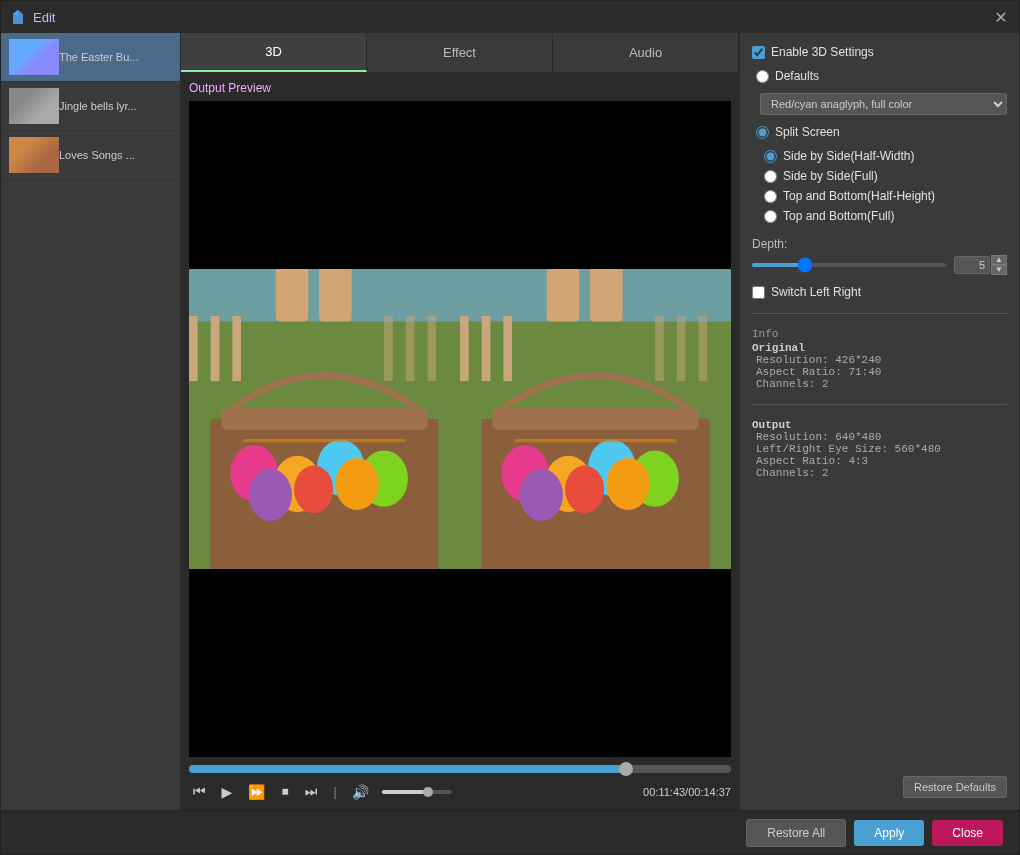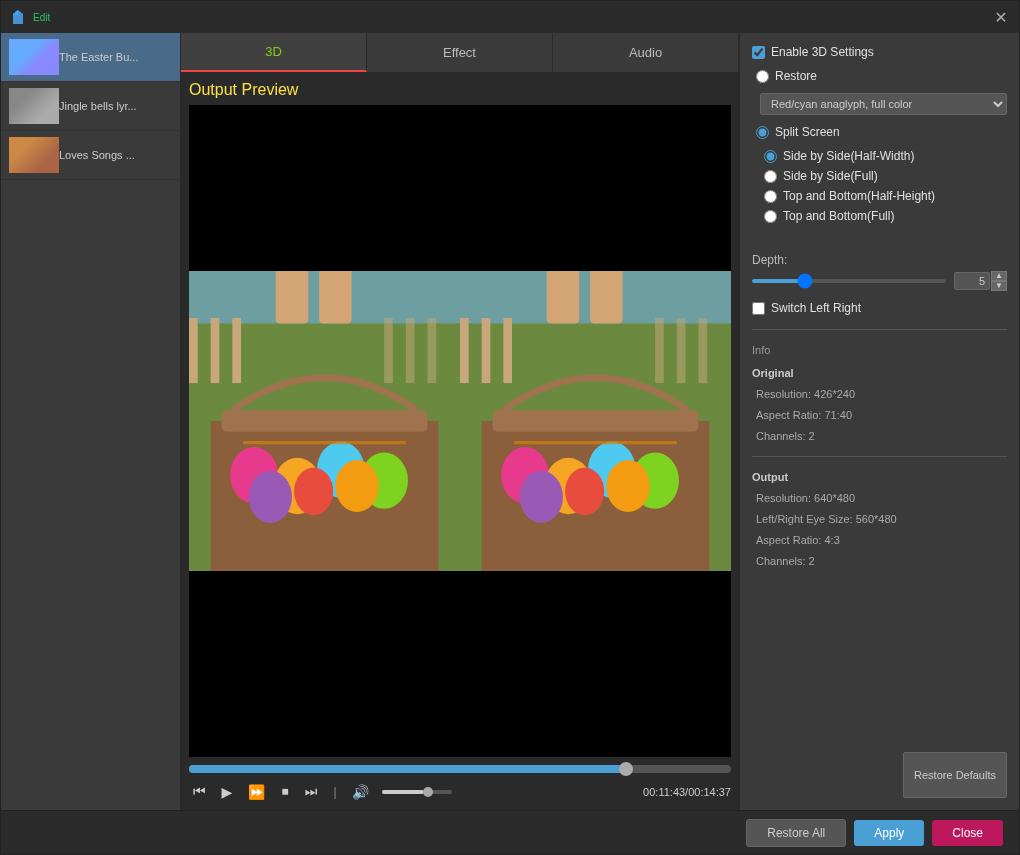--- a/index.html
+++ b/index.html
@@ -3,21 +3,21 @@
   <meta charset="utf-8">
   <style>
     * { box-sizing: border-box; margin: 0; padding: 0; }
     body { background: #4a4a4a; font-family: Arial, sans-serif; font-size: 12px; color: #e0e0e0; width: 1020px; height: 855px; overflow: hidden; }
 
     .window { width: 1020px; height: 855px; background: #3c3c3c; border: 1px solid #222; display: flex; flex-direction: column; }
 
     
     .titlebar { background: #2b2b2b; height: 32px; display: flex; align-items: center; padding: 0 8px; gap: 6px; flex-shrink: 0; }
     .titlebar-icon { width: 18px; height: 18px; }
-    .titlebar-title { color: #22c55e; font-size: 10px; flex: 1; }
+    .titlebar-title { color: #c4b5fd; font-size: 13px; flex: 1; }
     .titlebar-close { width: 20px; height: 20px; background: none; border: none; color: #aaa; font-size: 16px; cursor: pointer; display: flex; align-items: center; justify-content: center; }
 
     
     .main-content { display: flex; flex: 1; overflow: hidden; }
 
     
     .sidebar { width: 180px; background: #3a3a3a; display: flex; flex-direction: column; flex-shrink: 0; border-right: 1px solid #2a2a2a; }
     .sidebar-item { display: flex; align-items: center; padding: 6px 8px; cursor: pointer; border-bottom: 1px solid #333; }
     .sidebar-item.active { background: #4a6a8a; }
     .sidebar-thumb { width: 50px; height: 36px; background: #555; flex-shrink: 0; object-fit: cover; overflow: hidden; display: flex; align-items: center; justify-content: center; }
@@ -25,25 +25,25 @@
     .thumb-2 { background: linear-gradient(135deg, #888 30%, #aaa 70%); width: 100%; height: 100%; }
     .thumb-3 { background: linear-gradient(135deg, #c84 30%, #a64 70%); width: 100%; height: 100%; }
     .sidebar-label { color: #ccc; font-size: 11px; overflow: hidden; text-overflow: ellipsis; white-space: nowrap; }
 
     
     .center { flex: 1; display: flex; flex-direction: column; overflow: hidden; }
 
     
     .tabs { display: flex; background: #3a3a3a; border-bottom: 1px solid #2a2a2a; flex-shrink: 0; height: 40px; }
     .tab { flex: 1; display: flex; align-items: center; justify-content: center; cursor: pointer; font-size: 13px; color: #bbb; border-right: 1px solid #2a2a2a; }
-    .tab.active { color: #84cc16; border-bottom: 2px solid #ef4444; background: #404040; }
+    .tab.active { color: #ffffff; border-bottom: 2px solid #86efac; background: #404040; }
 
     
     .video-area { flex: 1; background: #2a2a2a; display: flex; flex-direction: column; padding: 8px; }
-    .preview-label { color: #fde047; font-size: 16px; margin-bottom: 6px; }
+    .preview-label { color: #f0abfc; font-size: 12px; margin-bottom: 6px; }
     .video-container { flex: 1; background: #000; display: flex; flex-direction: column; align-items: center; justify-content: center; position: relative; overflow: hidden; }
     .video-black-bar-top { width: 100%; height: 60px; background: #000; }
     .video-black-bar-bottom { width: 100%; height: 80px; background: #000; }
 
     
     .split-video { display: flex; width: 100%; height: 300px; }
     .video-half { flex: 1; overflow: hidden; position: relative; }
     .video-half-left { background: linear-gradient(135deg, #8b6914 0%, #5a8c3a 30%, #4a7a4a 60%, #8b6914 100%); }
     .video-half-right { background: linear-gradient(135deg, #8b6914 0%, #5a8c3a 30%, #4a7a4a 60%, #8b6914 100%); }
     .progress-bar-container { width: 100%; height: 8px; background: #555; border-radius: 4px; margin-bottom: 8px; cursor: pointer; position: relative; }
@@ -69,26 +69,26 @@
 
     .dropdown-select { width: 100%; background: #555; color: #ccc; border: 1px solid #666; padding: 3px 6px; font-size: 11px; border-radius: 2px; }
 
     .depth-row { display: flex; align-items: center; gap: 8px; margin-top: 4px; }
     .depth-label { color: #bbb; font-size: 12px; }
     .depth-slider { width: 100%; -webkit-appearance: none; height: 4px; background: linear-gradient(to right, #4a9fd4 0%, #4a9fd4 20%, #555 20%); border-radius: 2px; outline: none; }
     .depth-input { width: 36px; background: #555; color: #ccc; border: 1px solid #666; padding: 2px 4px; font-size: 11px; text-align: right; border-radius: 2px; }
 
     .divider { height: 1px; background: #555; margin: 4px 0; }
 
-    .info-section { display: flex; flex-direction: column; gap: 9px; }
+    .info-section { display: flex; flex-direction: column; gap: 0; font-family: Liberation Mono, monospace; }
     .info-title { color: #999; font-size: 11px; margin-bottom: 2px; }
     .info-group-title { color: #ccc; font-size: 11px; font-weight: bold; }
     .info-row { color: #aaa; font-size: 11px; margin-left: 4px; }
 
-    .restore-defaults-btn { background: #555; color: #ccc; border: 1px solid #666; padding: 16px 10px; font-size: 11px; cursor: pointer; border-radius: 2px; align-self: flex-end; margin-top: auto; }
+    .restore-defaults-btn { background: #555; color: #ccc; border: 1px solid #666; padding: 4px 10px; font-size: 11px; cursor: pointer; border-radius: 2px; align-self: flex-end; margin-top: auto; }
 
     
     .bottom-bar { background: #2b2b2b; height: 44px; display: flex; align-items: center; justify-content: flex-end; gap: 8px; padding: 0 16px; flex-shrink: 0; border-top: 1px solid #222; }
     .bottom-btn { padding: 6px 20px; font-size: 12px; border-radius: 3px; cursor: pointer; border: none; }
     .btn-restore-all { background: #555; color: #ccc; border: 1px solid #666; }
     .btn-apply { background: #4a9fd4; color: #fff; }
     .btn-close { background: #be185d; color: #fff; }
 
     
     .stepper { display: flex; flex-direction: column; }
@@ -244,21 +244,21 @@
 
     <div class="right-panel">
 
       <div class="checkbox-row">
         <input type="checkbox" id="enable3d" checked="" style="">
         <label for="enable3d">Enable 3D Settings</label>
       </div>
 
       <div class="radio-row">
         <input type="radio" id="anaglyph" name="mode3d" style="">
-        <label for="anaglyph">Restore</label>
+        <label for="anaglyph">Defaults</label>
       </div>
       <div class="section-indent">
         <select class="dropdown-select"><option>Red/cyan anaglyph, full color</option></select>
       </div>
 
       <div class="radio-row">
         <input type="radio" id="splitscreen" name="mode3d" checked="" style="">
         <label for="splitscreen">Split Screen</label>
       </div>
       <div class="section-indent">
@@ -273,21 +273,21 @@
         <div class="radio-row">
           <input type="radio" id="tbh" name="splitmode" style="">
           <label for="tbh">Top and Bottom(Half-Height)</label>
         </div>
         <div class="radio-row">
           <input type="radio" id="tbf" name="splitmode" style="">
           <label for="tbf">Top and Bottom(Full)</label>
         </div>
       </div>
 
-      <div style="margin-top: 20px;">
+      <div style="margin-top: 4px;">
         <span class="depth-label">Depth:</span>
         <div class="depth-row">
           <input type="range" min="0" max="20" value="5" class="depth-slider" style="flex: 1 1 0%; appearance: none; height: 4px; background: linear-gradient(to right, rgb(74, 159, 212) 25%, rgb(85, 85, 85) 25%); border-radius: 2px; outline: none;">
           <div style="display:flex; align-items:center; gap:1px;">
             <input type="text" value="5" class="depth-input" style="">
             <div class="stepper">
               <div class="stepper-up">▲</div>
               <div class="stepper-down">▼</div>
             </div>
           </div>

